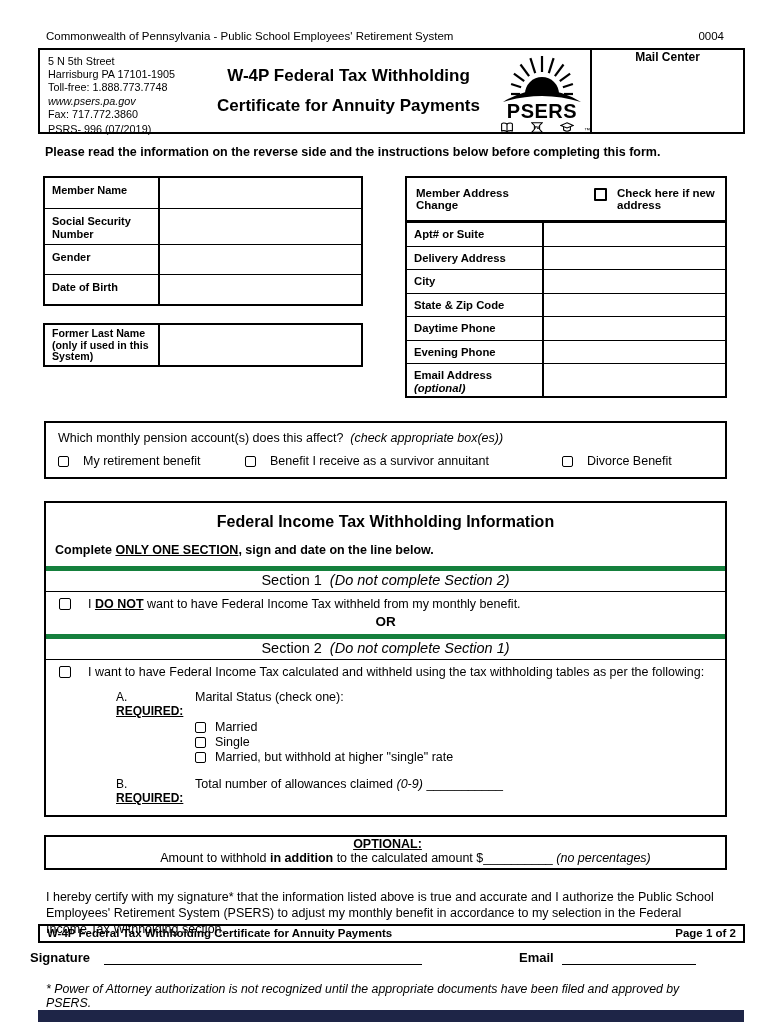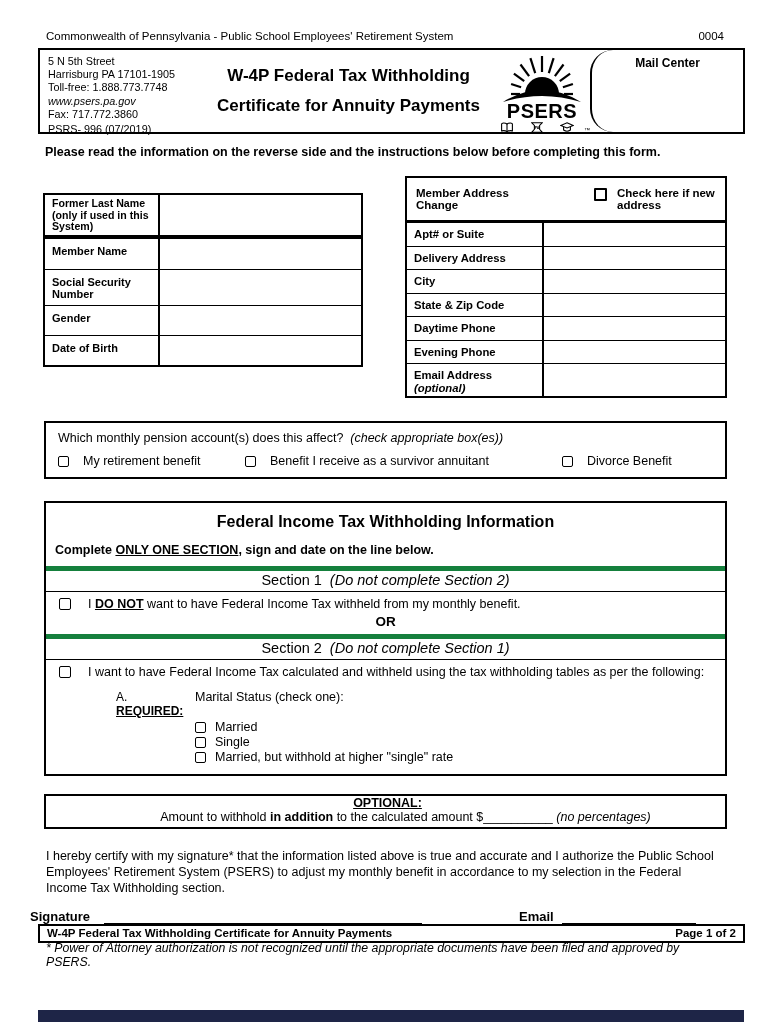--- a/index.html
+++ b/index.html
@@ -15,21 +15,21 @@
                 display:flex; align-items:stretch; }
   .addr { width:163px; padding:5px 0 0 8px; font-size:10.8px; line-height:13.2px; }
   .addr .gap { margin-top:2px; }
   .title-block { flex:1; text-align:center; font-weight:bold; font-size:17px; padding-top:16px; }
   .title-block div + div { margin-top:10px; }
   .logo { width:96px; padding-top:2px; text-align:center; }
   .logo-text { font-weight:bold; font-size:20px; letter-spacing:.5px; line-height:18px; }
   .logo-icons { display:flex; justify-content:center; align-items:flex-end; gap:4px; margin-top:2px; }
   .tm { font-size:6px; }
   .mail-cell { width:153px; border-left:2px solid #000; text-align:center;
-               padding-top:6px; font-weight:bold; font-size:12px;border-radius:23px; }
+               font-weight:bold; font-size:12px; }
 
   .intro { margin:11px 40px 0 45px; font-weight:bold; font-size:12.5px; }
 
   
   .cols { display:flex; margin:17px 0 0 43px; gap:42px; }
   .col-left { width:320px; }
   .col-right { width:322px; }
   .tbl { border:2px solid #000; background:#fff; }
   .trow { display:flex; border-top:1px solid #000; }
   .trow:first-child { border-top:none; }
@@ -165,41 +165,41 @@
     </div>
     <div class="mail-cell">
       <div>Mail Center</div>
     </div>
   </div>
 
   <div class="intro">Please read the information on the reverse side and the instructions below before completing this form.</div>
 
   <div class="cols">
     <div class="col-left">
-      <div class="tbl former-tbl">
-        <div class="trow">
-          <div class="tlabel">Former Last Name (only if used in this System)</div>
-          <div class="tvalue"></div>
-        </div>
-      </div>
       <div class="tbl member-tbl">
         <div class="trow">
           <div class="tlabel">Member Name</div>
           <div class="tvalue"></div>
         </div>
         <div class="trow tall">
           <div class="tlabel">Social Security Number</div>
           <div class="tvalue"></div>
         </div>
         <div class="trow">
           <div class="tlabel">Gender</div>
           <div class="tvalue"></div>
         </div>
         <div class="trow">
           <div class="tlabel">Date of Birth</div>
+          <div class="tvalue"></div>
+        </div>
+      </div>
+      <div class="tbl former-tbl">
+        <div class="trow">
+          <div class="tlabel">Former Last Name (only if used in this System)</div>
           <div class="tvalue"></div>
         </div>
       </div>
     </div>
 
     <div class="col-right">
       <div class="tbl addr-tbl">
         <div class="addr-head">
           <span>Member Address Change</span>
           <span class="addr-cb-group">
@@ -296,20 +296,24 @@
         </div>
         <div class="ab-opt">
           <span class="cb sm"></span>
           <span>Single</span>
         </div>
         <div class="ab-opt">
           <span class="cb sm"></span>
           <span>Married, but withhold at higher "single" rate</span>
         </div>
       </div>
+      <div class="ab-row ab-b">
+        <span class="ab-key"><span>B. </span><span class="bu">REQUIRED:</span></span>
+        <span><span>Total number of allowances claimed </span><span class="it">(0-9)</span>&nbsp;<span>___________</span></span>
+      </div>
     </div>
   </div>
 
   <div class="box optional-box">
     <span class="bu">OPTIONAL:</span>
     <span>
       <span>Amount to withhold </span><span class="b">in addition</span><span> to the calculated amount $</span><span>__________</span><span class="it"> (no percentages)</span>
     </span>
   </div>
 

